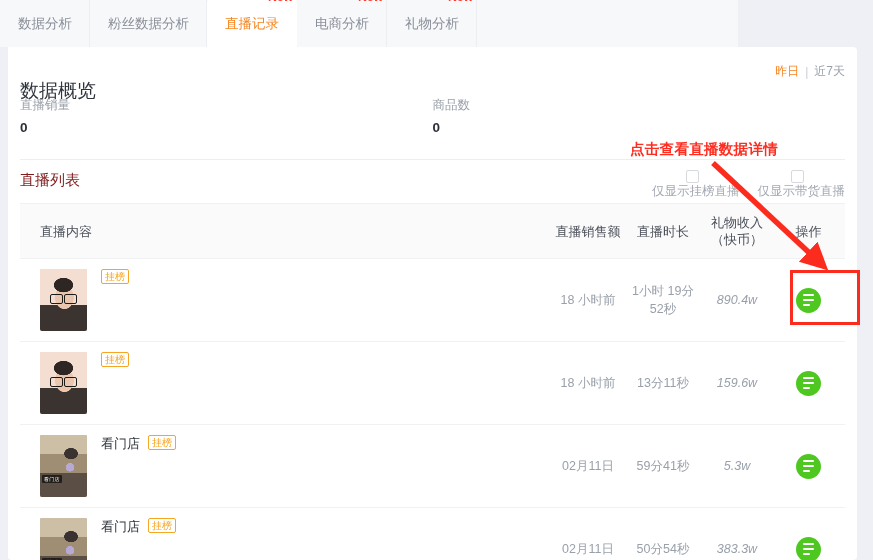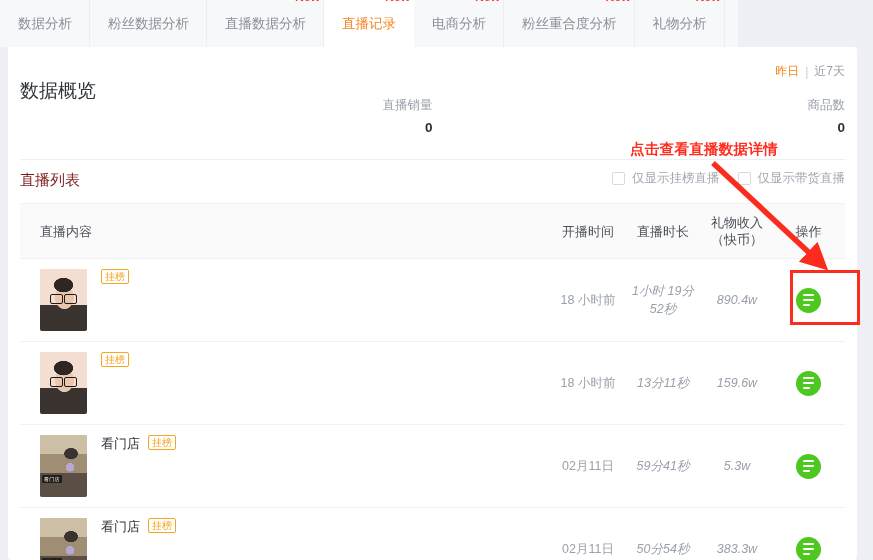--- a/index.html
+++ b/index.html
@@ -77,21 +77,21 @@
   }
   .daterange .dr-item { cursor: pointer; color: #9aa0aa; }
   .daterange .dr-item.active { color: #f5841f; }
   .daterange .dr-sep { color: #c9cdd4; margin: 0 6px; }
 
   .stats {
     position: absolute; left: 12px; top: 50px;
     width: 825px; height: 48px;
     display: flex;
   }
-  .stat { flex: 1; text-align: right; }
+  .stat { flex: 1; text-align: left; }
   .stat .lbl { font-size: 12.5px; color: #9aa0aa; line-height: 17px; }
   .stat .val {
     font-size: 13.5px; color: #2b2f36; font-weight: bold;
     line-height: 22px; margin-top: 3px;
   }
 
   .divider {
     position: absolute; left: 12px; top: 112px;
     width: 825px; height: 1px; background: #edeef1;
   }
@@ -102,21 +102,21 @@
     width: 825px; height: 26px;
   }
   .list-title {
     position: absolute; left: 0; top: 2px;
     font-size: 15px; color: #7f1d1d;
   }
   .filters {
     position: absolute; right: 0; top: 1px;
     display: flex; align-items: center; gap: 18px;
   }
-  .filter { display: flex; align-items: center; cursor: pointer; }
+  .filter { display: flex; align-items: center; cursor: pointer; flex-direction: column; }
   .cbox {
     width: 13px; height: 13px;
     border: 1px solid #d6d9de; border-radius: 2px;
     background: #fff; margin-right: 7px;
   }
   .filter .f-lbl { font-size: 12.5px; color: #a3a8b1; }
 
   
   .table {
     position: absolute; left: 12px; top: 156px;
@@ -143,21 +143,21 @@
     display: flex; align-items: center;
     height: 83px;
     border-bottom: 1px solid #f0f1f3;
   }
   .td { text-align: center; font-size: 12.5px; color: #9aa0aa; line-height: 18px; }
   .td.c-content {
     flex: 0 0 532px; text-align: left; padding-left: 20px;
     display: flex; align-items: flex-start;
   }
   .td.c-start { flex: 0 0 72px; }
-  .td.c-dur   { flex: 0 0 78px; font-style: italic; }
+  .td.c-dur   { flex: 0 0 78px; }
   .td.c-gift  { flex: 0 0 70px; font-style: italic; }
   .td.c-op    { flex: 0 0 73px; display: flex; justify-content: center; align-items: center; }
 
   .thumb {
     width: 47px; height: 62px;
     border-radius: 2px;
     position: relative;
     overflow: hidden;
     flex: 0 0 auto;
     background: #d9c6b5;
@@ -253,35 +253,27 @@
 
 <div id="root">
 
   <div class="tabbar">
     <div class="tab">
       <span>数据分析</span>
     </div>
     <div class="tab">
       <span>粉丝数据分析</span>
     </div>
-    <div class="tab">
-      <span class="newbadge">New</span>
-      <span>直播数据分析</span>
-    </div>
     <div class="tab active">
       <span class="newbadge">New</span>
       <span>直播记录</span>
     </div>
     <div class="tab">
       <span class="newbadge">New</span>
       <span>电商分析</span>
-    </div>
-    <div class="tab">
-      <span class="newbadge">New</span>
-      <span>粉丝重合度分析</span>
     </div>
     <div class="tab">
       <span class="newbadge">New</span>
       <span>礼物分析</span>
     </div>
   </div>
 
   <div class="card">
 
     <div class="ov-head">
@@ -317,21 +309,21 @@
           <span class="cbox"></span>
           <span class="f-lbl">仅显示带货直播</span>
         </label>
       </div>
     </div>
 
     <div class="table">
 
       <div class="thead">
         <div class="th c-content">直播内容</div>
-        <div class="th c-start">开播时间</div>
+        <div class="th c-start">直播销售额</div>
         <div class="th c-dur">直播时长</div>
         <div class="th c-gift">
           <div>礼物收入</div>
           <div>（快币）</div>
         </div>
         <div class="th c-op">操作</div>
       </div>
 
       <div class="trow">
         <div class="td c-content">

